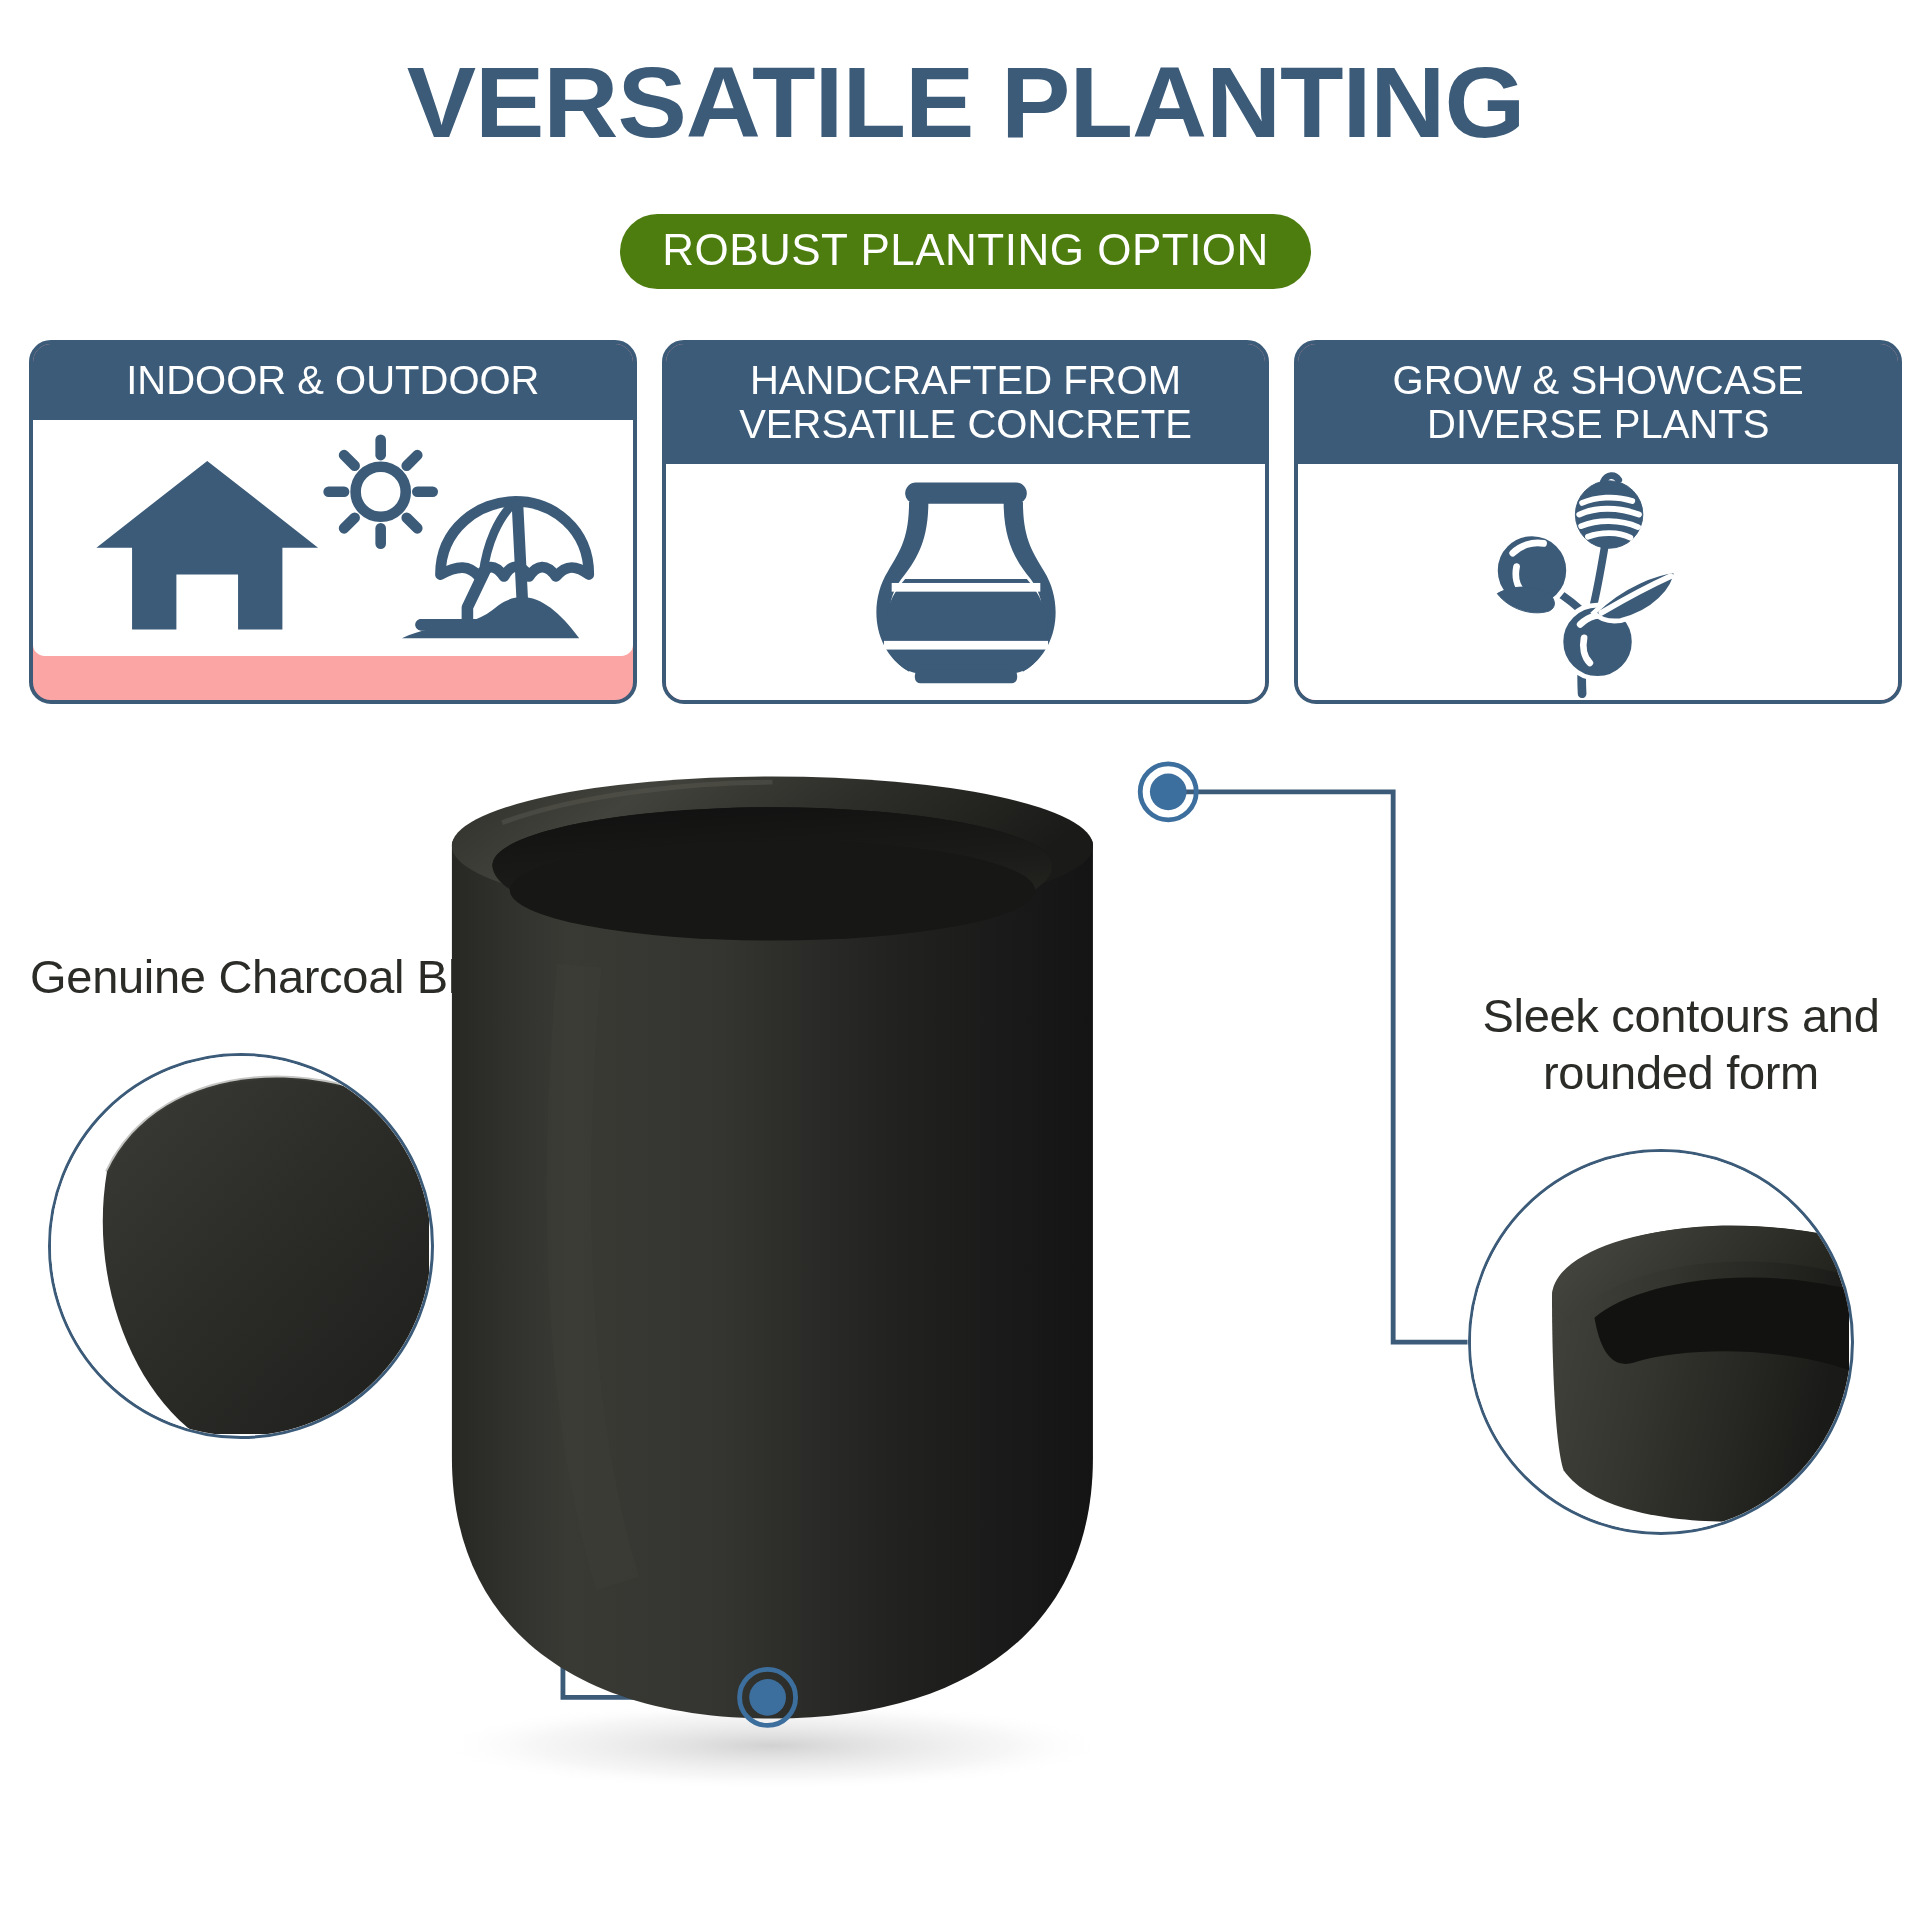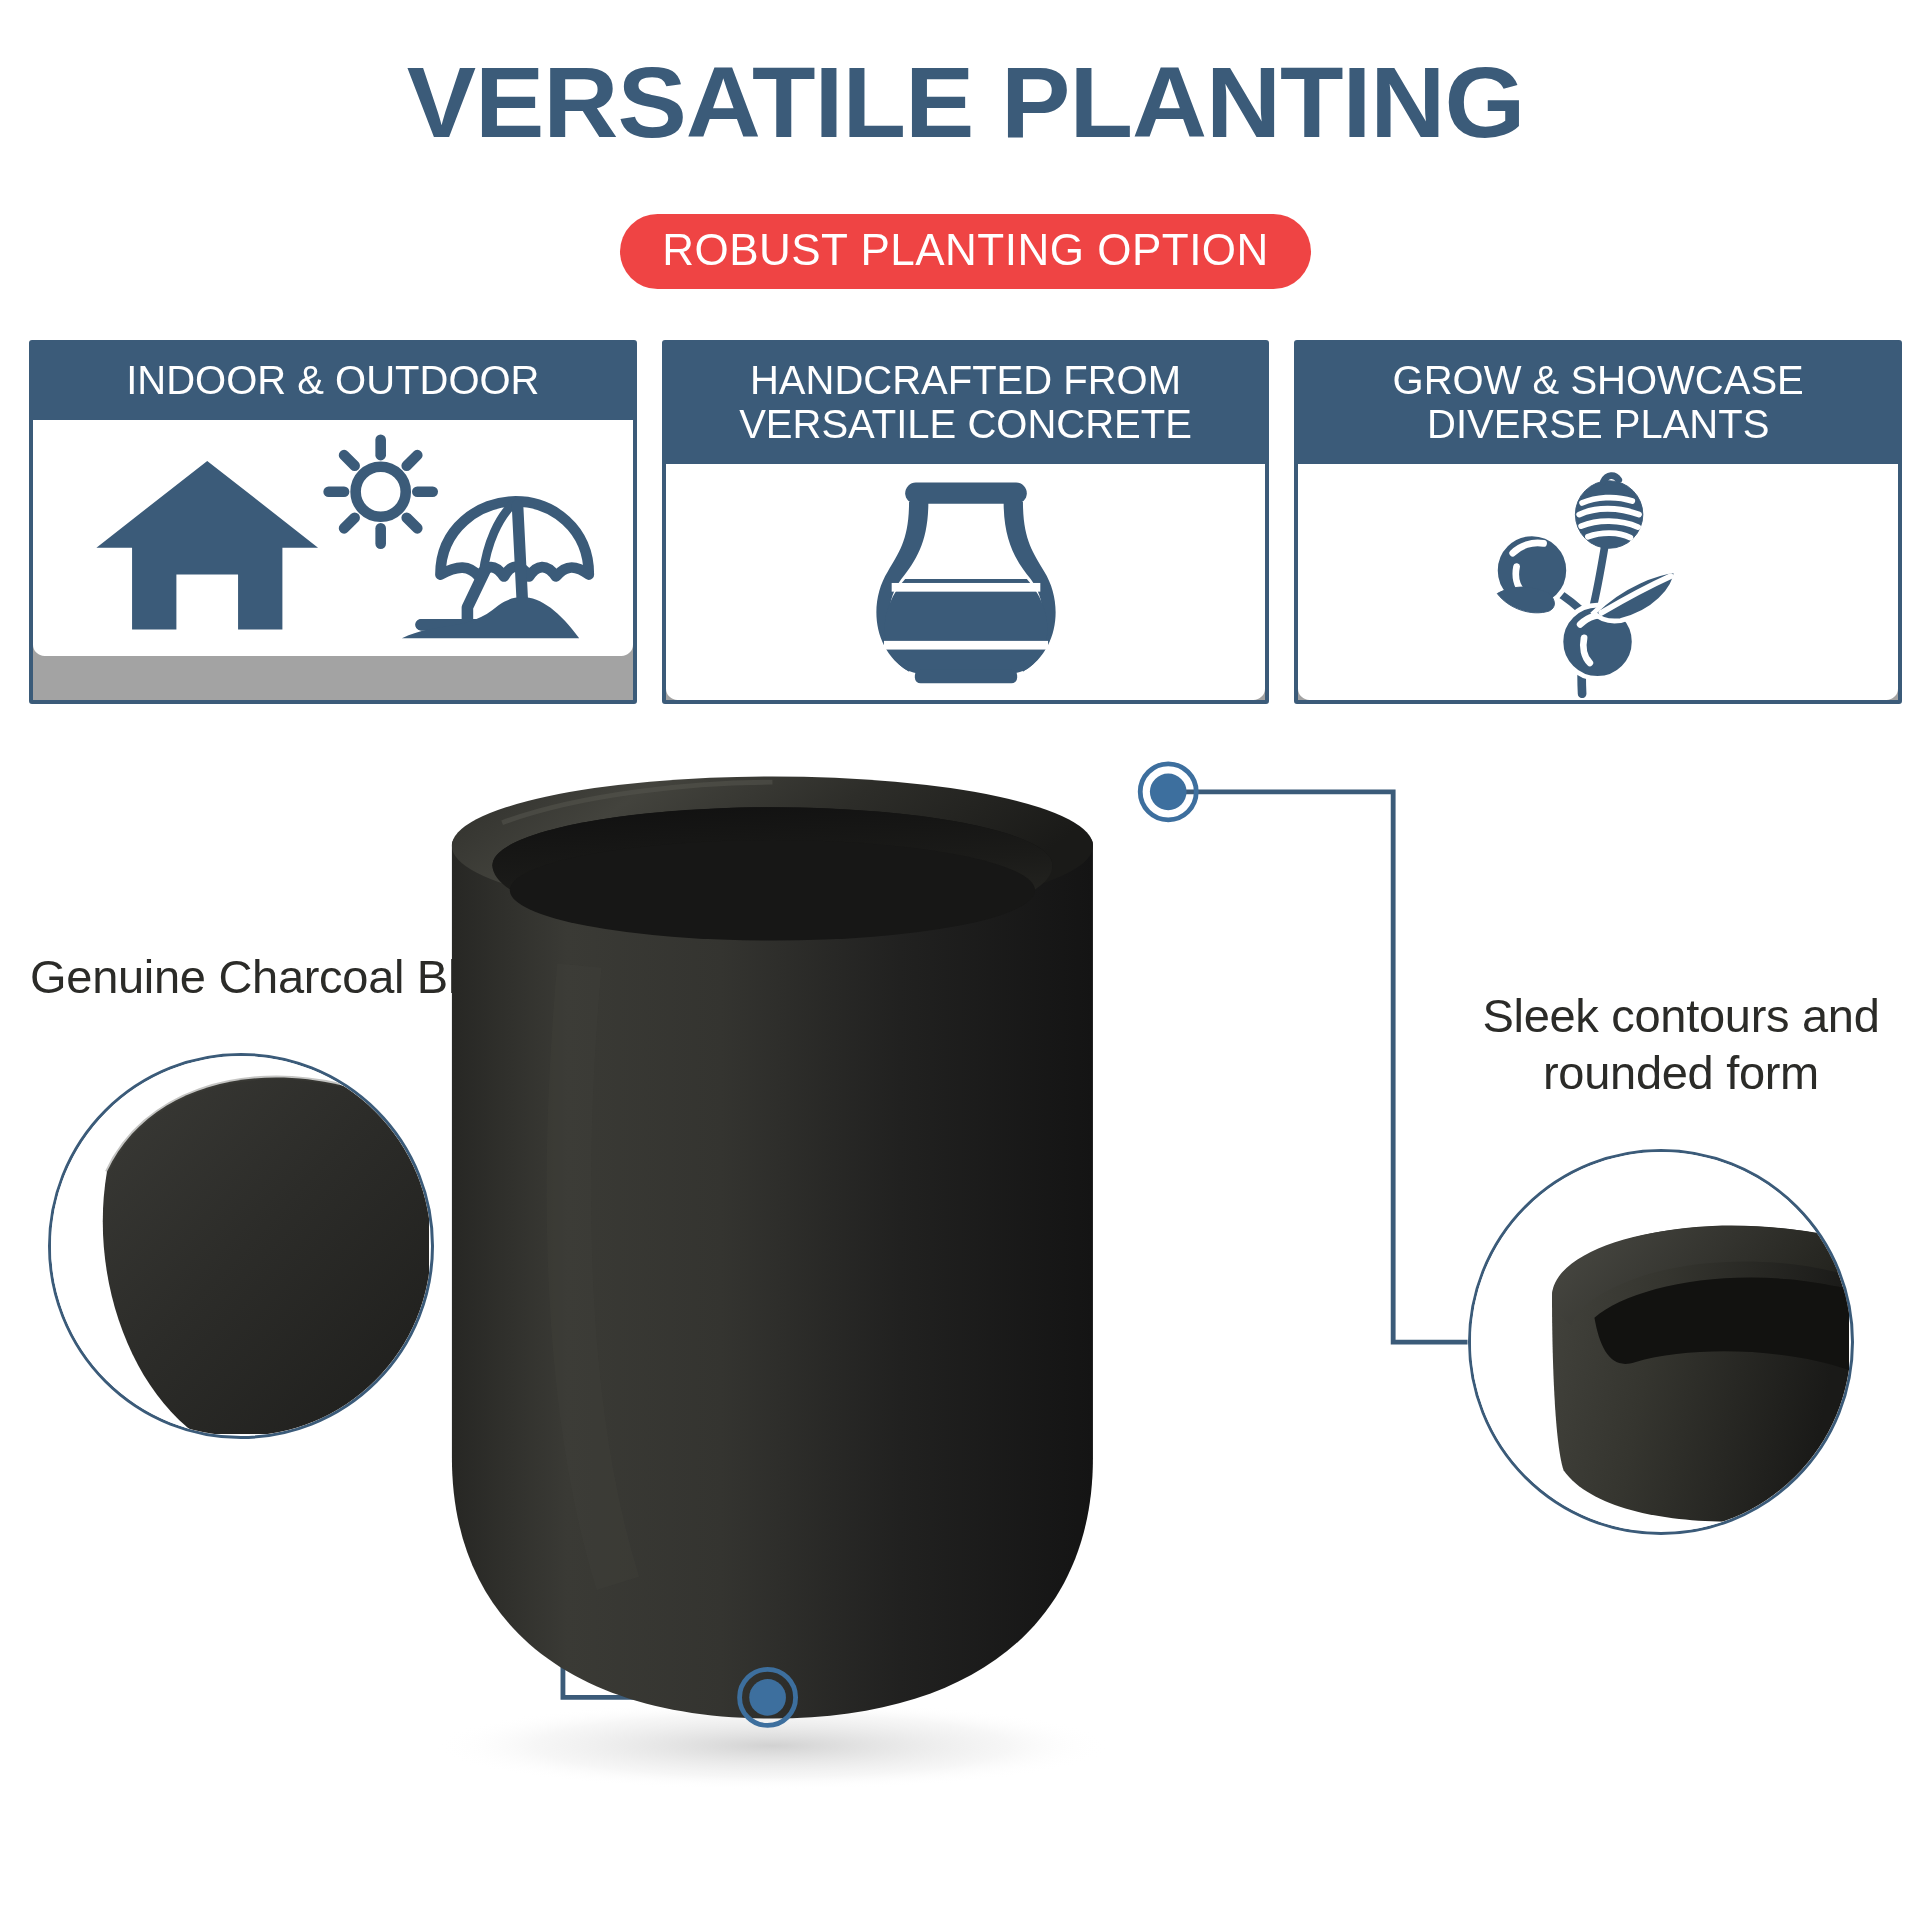--- a/index.html
+++ b/index.html
@@ -21,43 +21,43 @@
     letter-spacing: -1px;
     color: #3b5b79;
     font-family: "Liberation Sans", sans-serif;
     transform: scaleX(1.04);
   }
   .badge-wrap {
     position: absolute; top: 214px; left: 0; width: 1931px;
     display: flex; justify-content: center;
   }
   .badge {
-    background: #ef4444;
+    background: #4d7c0f;
     color: #ffffff;
     border-radius: 42px;
     padding: 13.5px 42px 17.4px 42px;
     font-size: 44px;
     line-height: 1.0;
     font-weight: 400;
     letter-spacing: 0.5px;
     white-space: nowrap;
   }
 
   
   .cards {
     position: absolute; top: 340px; left: 29px;
     width: 1873px;
     display: flex; gap: 25px;
   }
   .card {
     flex: 1 1 0;
     border: 4.8px solid #3b5b79;
-    border-radius: 3px;
+    border-radius: 22px;
     overflow: hidden;
-    background: #a3a3a3;
+    background: #fca5a5;
   }
   .card-head {
     background: #3b5b79;
     color: #ffffff;
     text-align: center;
     font-size: 40px;
     line-height: 1.12;
     padding: 13.5px 11.6px 17.4px 11.6px;
     font-weight: 400;
   }

